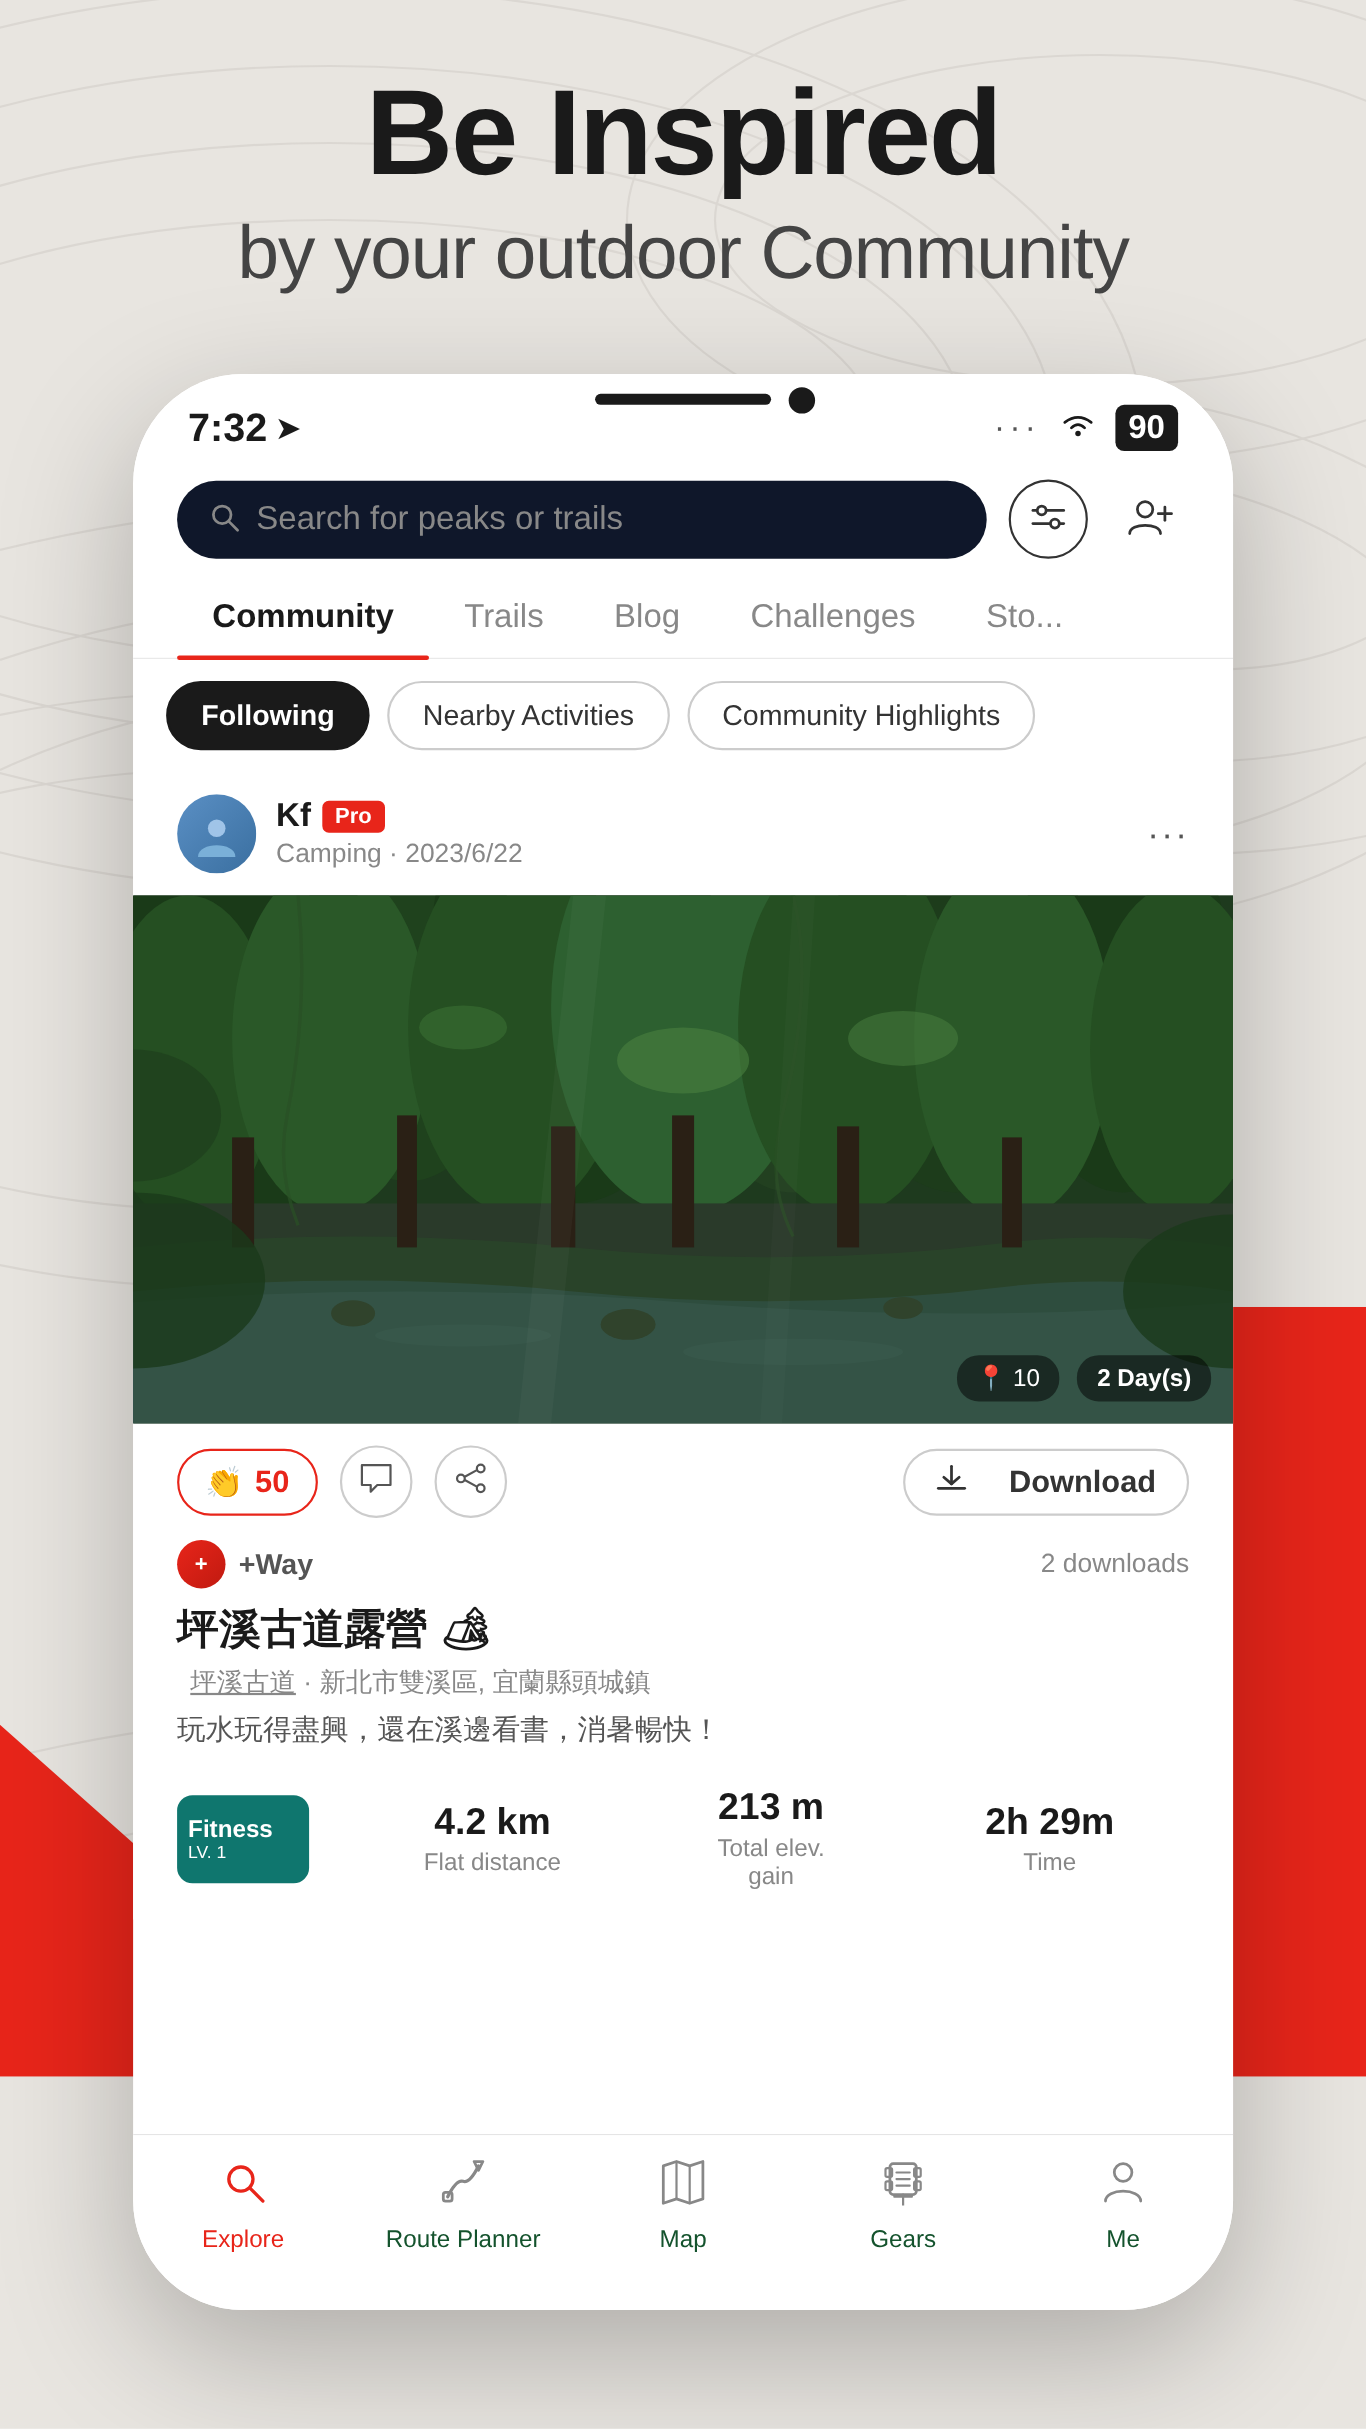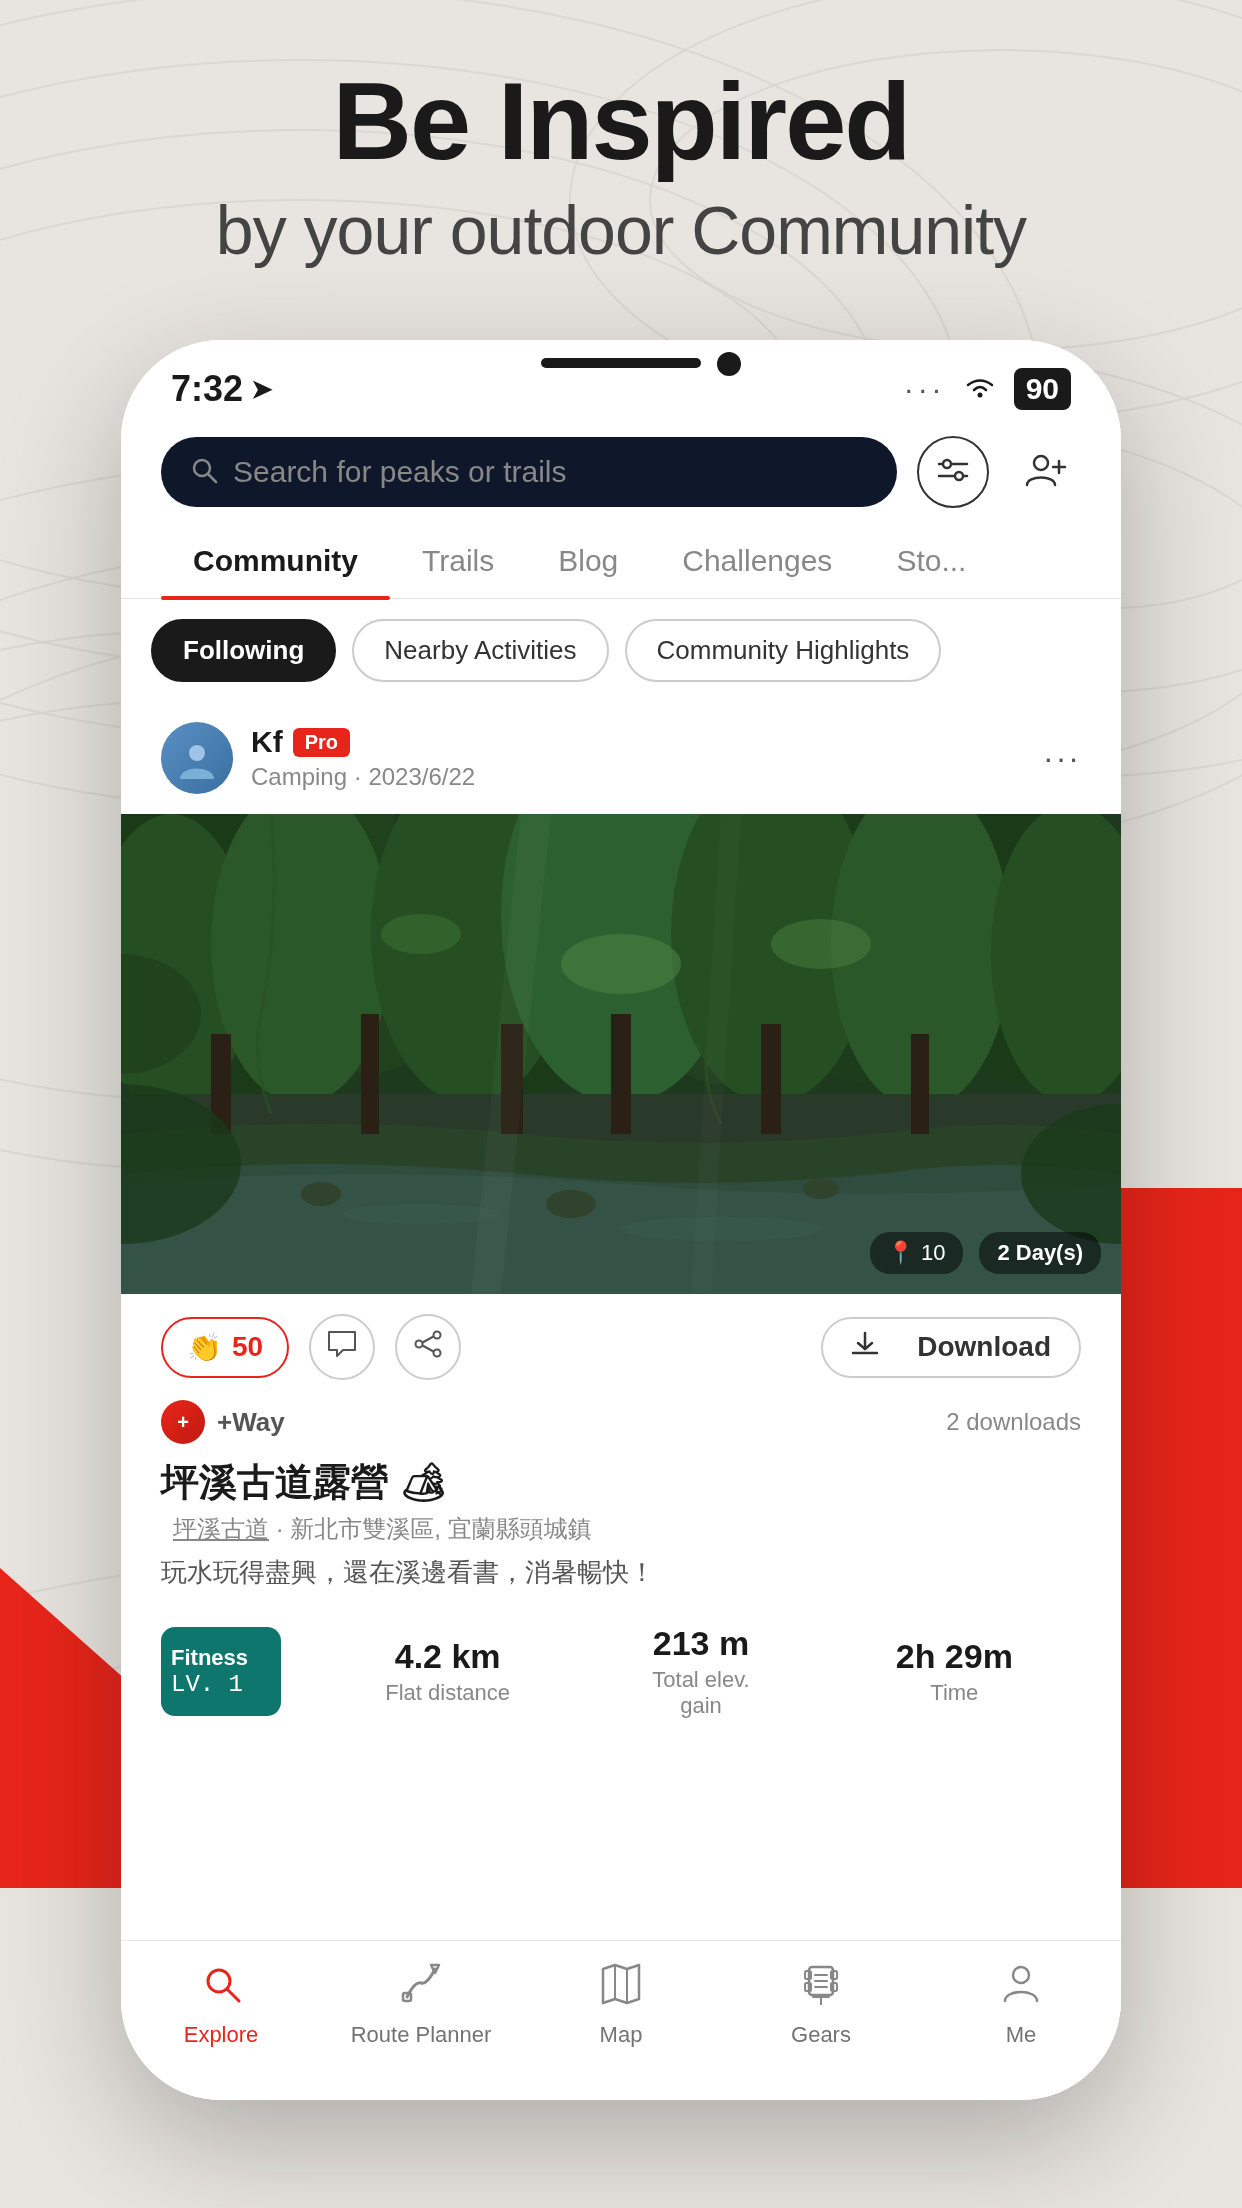--- a/index.html
+++ b/index.html
@@ -472,22 +472,21 @@
       border-radius: 14px;
       text-align: left;
       margin-right: 40px;
       min-width: 120px;
     }
     .fitness-label {
       font-size: 22px;
       font-weight: 700;
     }
     .fitness-level {
-      font-size: 24px;
-      font-family: Liberation Mono, monospace;
+      font-size: 16px;
     }
     .stat-item {
       flex: 1;
       text-align: center;
     }
     .stat-value {
       font-size: 34px;
       font-weight: 700;
       color: #1a1a1a;
     }
@@ -519,21 +518,21 @@
     }
     .nav-icon {
       font-size: 40px;
       color: #888;
     }
     .nav-icon.active-icon {
       color: #e8251a;
     }
     .nav-label {
       font-size: 22px;
-      color: #737373;
+      color: #14532d;
     }
     .nav-label.active-label {
       color: #e8251a;
     }
   </style>
 </head>
 <body>
 
 <div class="topo-bg">
   <svg viewBox="0 0 1242 2208" xmlns="http://www.w3.org/2000/svg">

